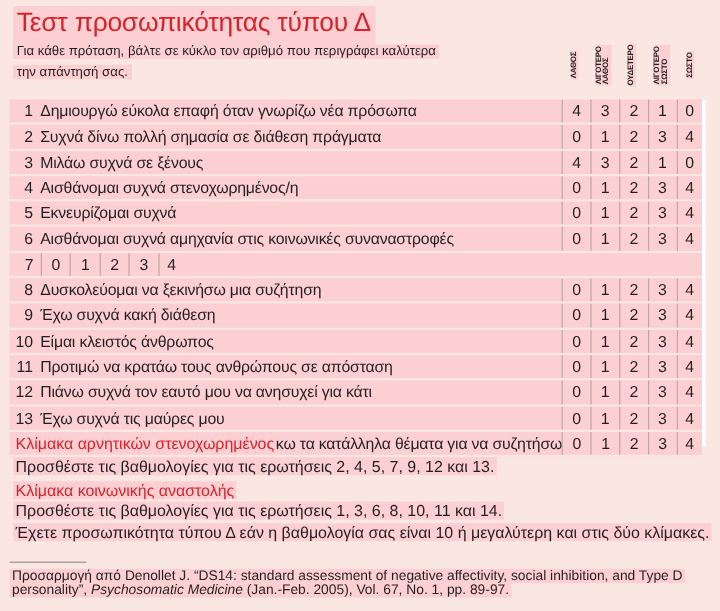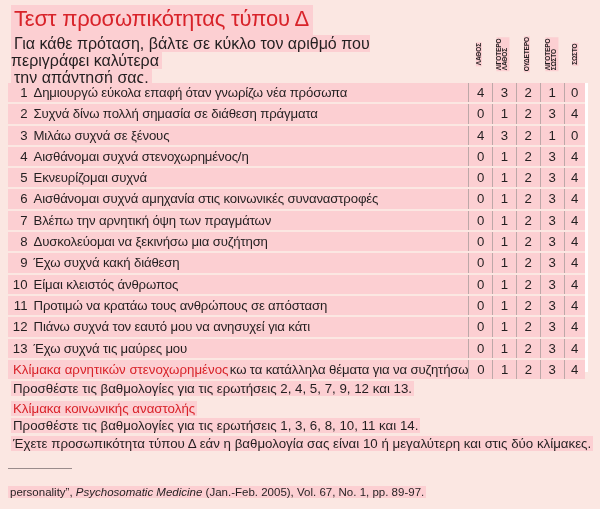--- a/index.html
+++ b/index.html
@@ -11,21 +11,21 @@
     position: relative;
   }
   .hl { background: #fccfd2; }
   .title {
     position: absolute; left: 11px; top: 5px;
     font-size: 22px; color: #d8232a; padding: 0 4px 16px 3px; line-height: 28px;
     letter-spacing: -0.2px;
   }
   .intro {
     position: absolute; left: 11px; top: 35px; width: 420px;
-    font-size: 16px; line-height: 17px;
+    font-size: 11px; line-height: 17px;
   }
   .intro span { padding: 0 3px 0 3px; }
   .colheads {
     position: absolute; left: 468px; top: 28px; height: 52px; width: 132px;
   }
   .colhead {
     position: absolute; bottom: 0; width: 22px; height: 52px;
     display: flex; align-items: center; justify-content: center;
   }
   .colhead span {
@@ -146,21 +146,20 @@
       <div class="num">6</div>
       <div class="text">Αισθάνομαι συχνά αμηχανία στις κοινωνικές συναναστροφές</div>
       <div class="score">0</div>
       <div class="score">1</div>
       <div class="score">2</div>
       <div class="score">3</div>
       <div class="score">4</div>
     </div>
     <div class="row">
       <div class="num">7</div>
-      <div class="text">Βλέπω την αρνητική όψη των πραγμάτων</div>
       <div class="score">0</div>
       <div class="score">1</div>
       <div class="score">2</div>
       <div class="score">3</div>
       <div class="score">4</div>
     </div>
     <div class="row">
       <div class="num">8</div>
       <div class="text">Δυσκολεύομαι να ξεκινήσω μια συζήτηση</div>
       <div class="score">0</div>
@@ -238,15 +237,15 @@
 <div class="section" style="top:417px">
   <span class="hl">Προσθέστε τις βαθμολογίες για τις ερωτήσεις 1, 3, 6, 8, 10, 11 και 14.</span>
 </div>
 <div class="section" style="top:435px">
   <span class="hl">Έχετε προσωπικότητα τύπου Δ εάν η βαθμολογία σας είναι 10 ή μεγαλύτερη και στις δύο κλίμακες.</span>
 </div>
 
 <div class="rule"></div>
 
 <div class="ref">
-  <br>
+  <span class="hl">Προσαρμογή από Denollet J. “DS14: standard assessment of negative affectivity, social inhibition, and Type D</span><br>
   <span class="hl"><span style="padding:0">personality”, </span><i>Psychosomatic Medicine</i><span style="padding:0"> (Jan.-Feb. 2005), Vol. 67, No. 1, pp. 89-97.</span></span>
 </div>
 
 </body></html>

